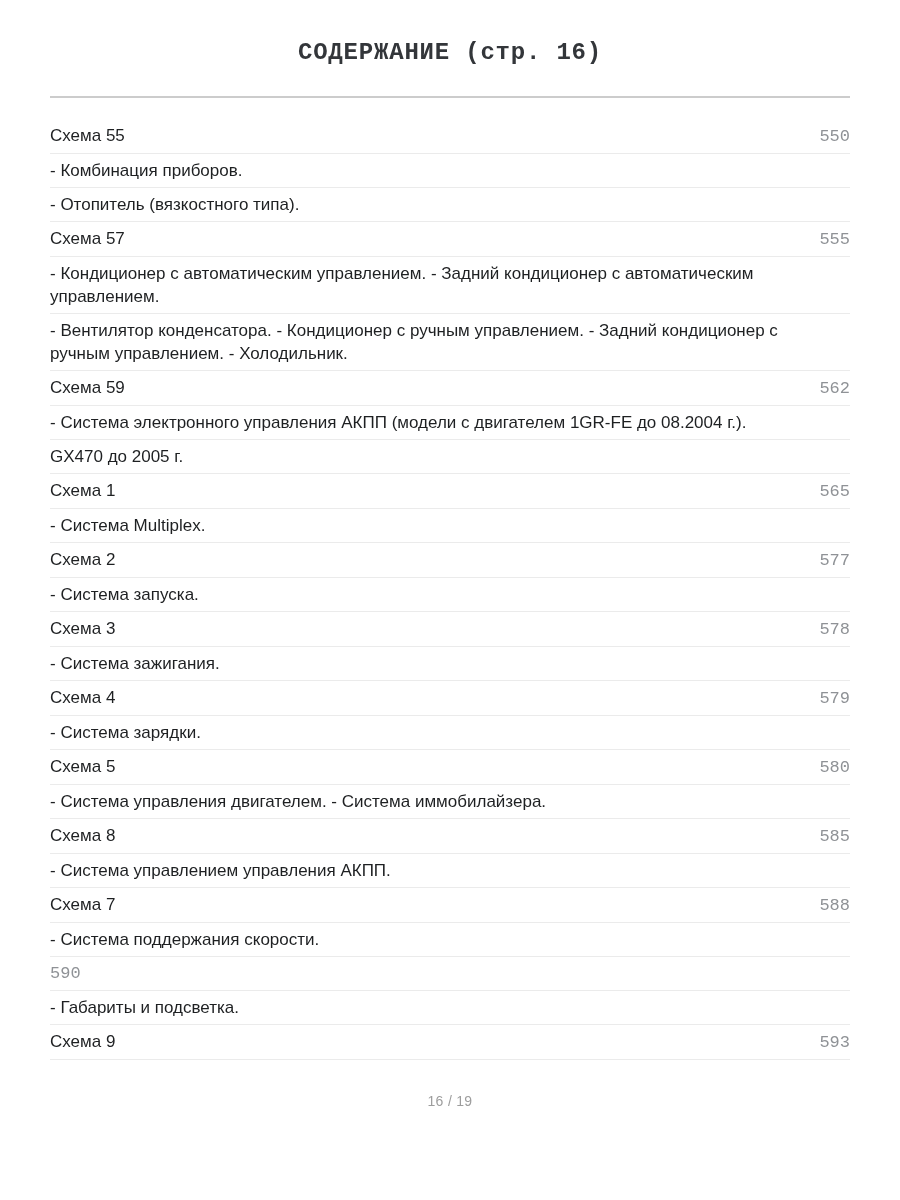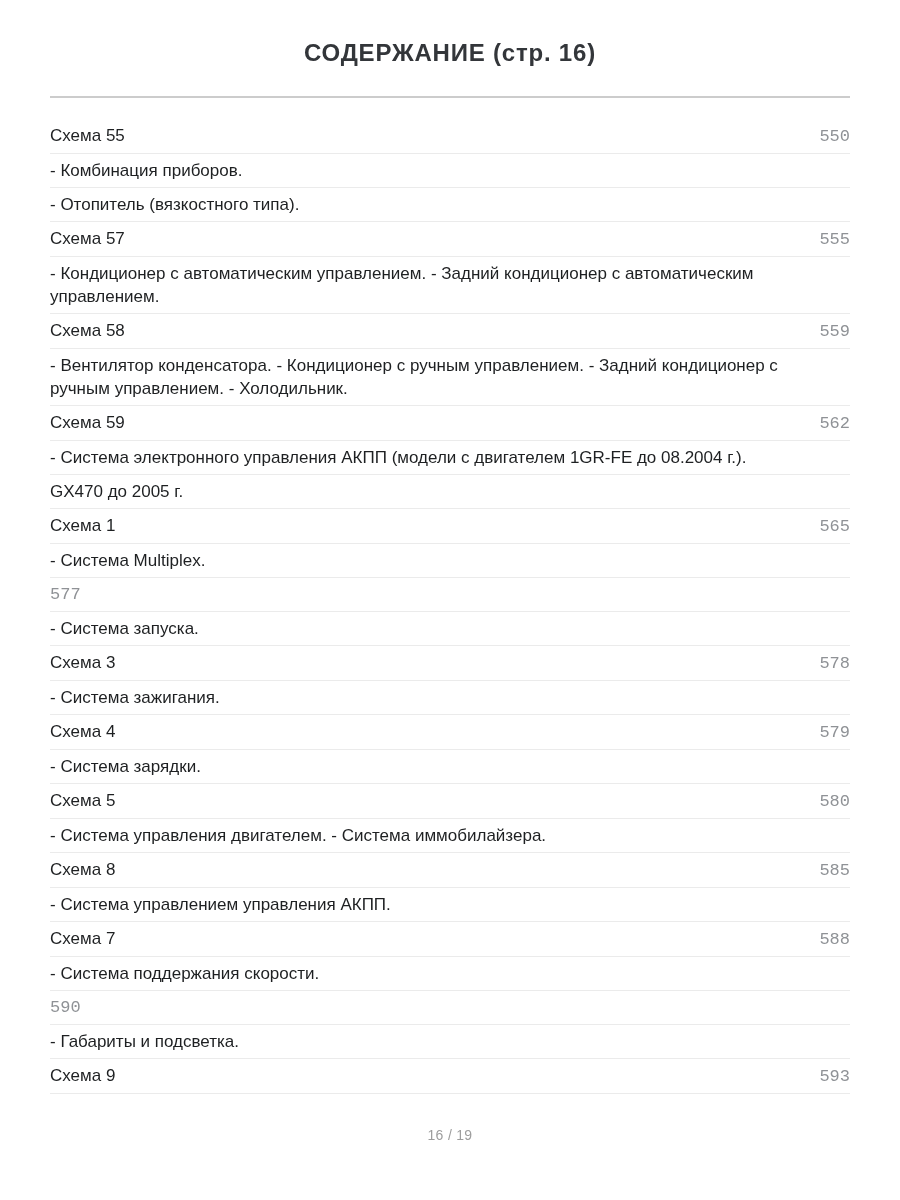--- a/index.html
+++ b/index.html
@@ -20,20 +20,21 @@
 
   .page {
     padding: 38px 50px 0 50px;
     min-height: 1200px;
     display: flex;
     flex-direction: column;
   }
 
   header.page-header {
     text-align: center;
+    font-family: Liberation Mono, monospace;
   }
 
   h1.page-title {
     font-size: 24px;
     line-height: 30px;
     font-weight: 700;
     letter-spacing: 0.8px;
     color: #33363a;
   }
 
@@ -107,24 +108,20 @@
       <div class="toc-row desc">
         <span class="label">- Отопитель (вязкостного типа).</span>
       </div>
       <div class="toc-row item">
         <span class="label">Схема 57</span>
         <span class="pagenum">555</span>
       </div>
       <div class="toc-row desc">
         <span class="label">- Кондиционер с автоматическим управлением. - Задний кондиционер с автоматическим управлением.</span>
       </div>
-      <div class="toc-row item">
-        <span class="label">Схема 58</span>
-        <span class="pagenum">559</span>
-      </div>
       <div class="toc-row desc">
         <span class="label">- Вентилятор конденсатора. - Кондиционер с ручным управлением. - Задний кондиционер с ручным управлением. - Холодильник.</span>
       </div>
       <div class="toc-row item">
         <span class="label">Схема 59</span>
         <span class="pagenum">562</span>
       </div>
       <div class="toc-row desc">
         <span class="label">- Система электронного управления АКПП (модели с двигателем 1GR-FE до 08.2004 г.).</span>
       </div>
@@ -132,20 +129,21 @@
         <span class="label">GX470 до 2005 г.</span>
       </div>
       <div class="toc-row item">
         <span class="label">Схема 1</span>
         <span class="pagenum">565</span>
       </div>
       <div class="toc-row desc">
         <span class="label">- Система Multiplex.</span>
       </div>
       <div class="toc-row item">
+        <span class="label">Схема 2</span>
         <span class="pagenum">577</span>
       </div>
       <div class="toc-row desc">
         <span class="label">- Система запуска.</span>
       </div>
       <div class="toc-row item">
         <span class="label">Схема 3</span>
         <span class="pagenum">578</span>
       </div>
       <div class="toc-row desc">

